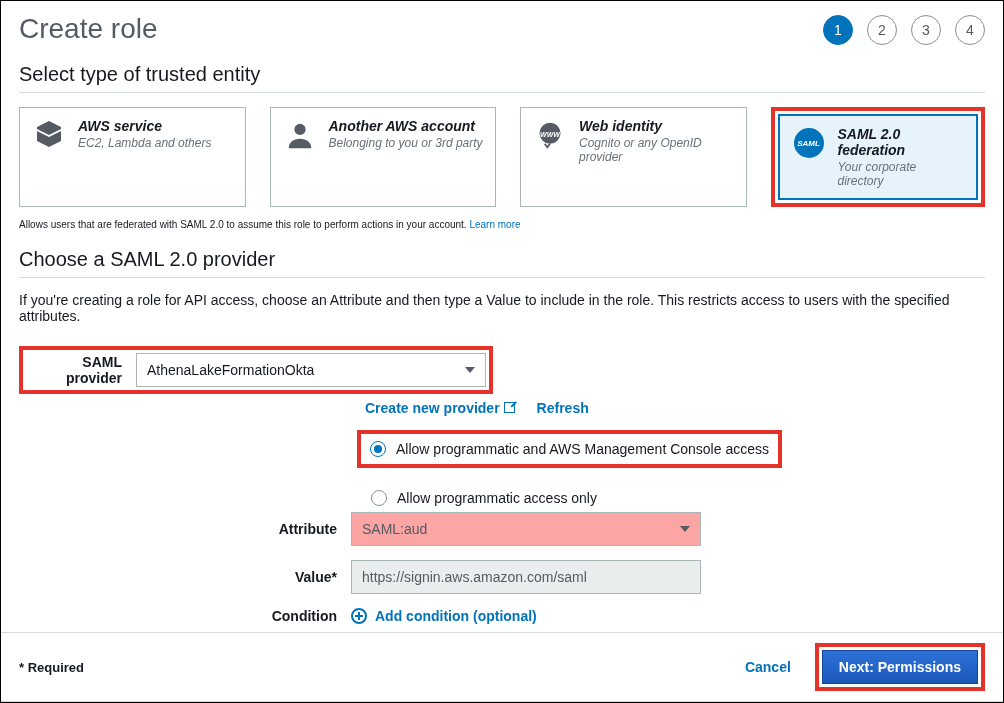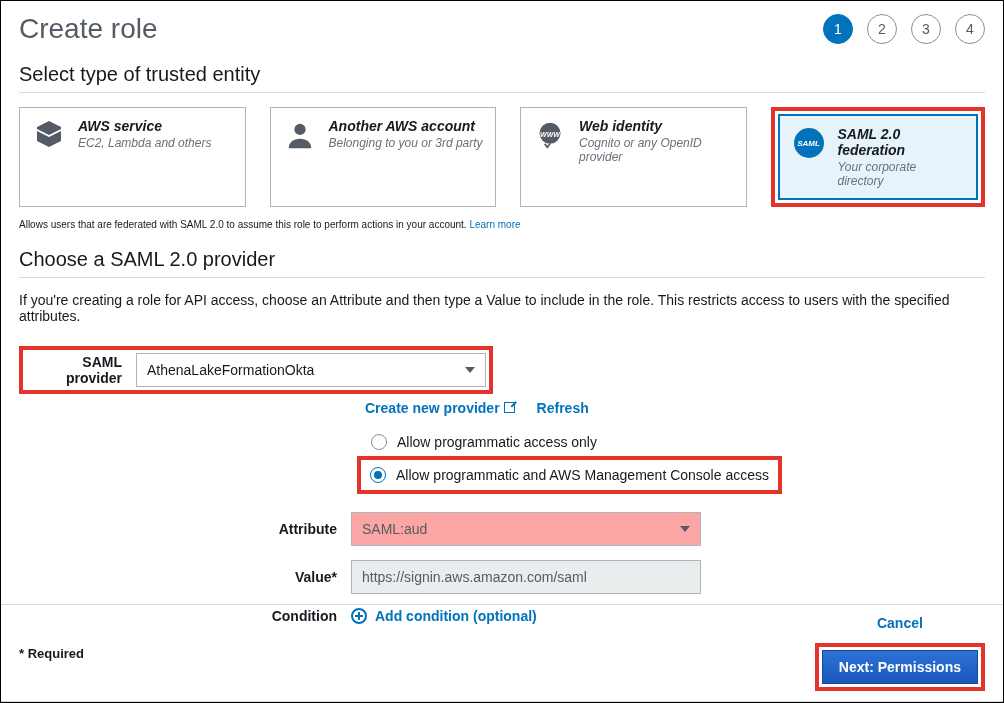--- a/index.html
+++ b/index.html
@@ -13,21 +13,21 @@
   .page {
     width: 1004px;
     height: 703px;
     border: 1px solid #000;
     position: relative;
     padding: 12px 18px 0 18px;
   }
   .header-row {
     display: flex;
     justify-content: space-between;
-    align-items: center;
+    align-items: flex-end;
   }
   .page-title {
     font-size: 28px;
     font-weight: 400;
     color: #545b64;
     margin: 0;
   }
   .steps {
     display: flex;
     gap: 14px;
@@ -206,21 +206,21 @@
   .plus-circle::before{width:8px;height:2px;top:5px;left:2px;}
   .plus-circle::after{width:2px;height:8px;top:2px;left:5px;}
   .footer {
     position:absolute;left:0;right:0;bottom:0;
     border-top:1px solid #d5dbdb;
     border-bottom:1px solid #d5dbdb;
     padding:10px 18px;
     display:flex;align-items:center;justify-content:space-between;
   }
   .footer-left{font-weight:700;font-size:13px;}
-  .footer-right{display:flex;align-items:center;gap:12px;flex-direction:column;}
+  .footer-right{display:flex;align-items:center;gap:24px;}
   .cancel{color:#0073bb;font-weight:700;cursor:pointer;}
   .next-hl{border:4px solid #e4332b;padding:3px;}
   .next-btn{
     background:linear-gradient(#2d72d8,#1a57b8);
     color:#fff;font-weight:700;
     border:1px solid #13479e;
     padding:8px 16px;
     font-size:14px;
     cursor:pointer;
   }
@@ -321,32 +321,32 @@
       <div style="flex:1"></div>
     </div>
 
     <div class="sublinks">
       <span class="link">
         <span>Create new provider</span><span class="ext-icon"></span>
       </span>
       <span class="link">Refresh</span>
     </div>
 
-    <div style="margin-left:346px;margin-bottom:2px;">
-      <div class="radio-row">
-        <span class="radio"></span>
-        <span>Allow programmatic access only</span>
-      </div>
-    </div>
     <div style="margin-left:338px;margin-bottom:18px;">
       <div class="hl-box">
         <div class="radio-row">
           <span class="radio checked"></span>
           <span>Allow programmatic and AWS Management Console access</span>
         </div>
+      </div>
+    </div>
+    <div style="margin-left:346px;margin-bottom:2px;">
+      <div class="radio-row">
+        <span class="radio"></span>
+        <span>Allow programmatic access only</span>
       </div>
     </div>
 
     <div class="form-row">
       <div class="form-label">Attribute</div>
       <div class="select disabled">
         <span>SAML:aud</span>
         <span class="caret"></span>
       </div>
     </div>

